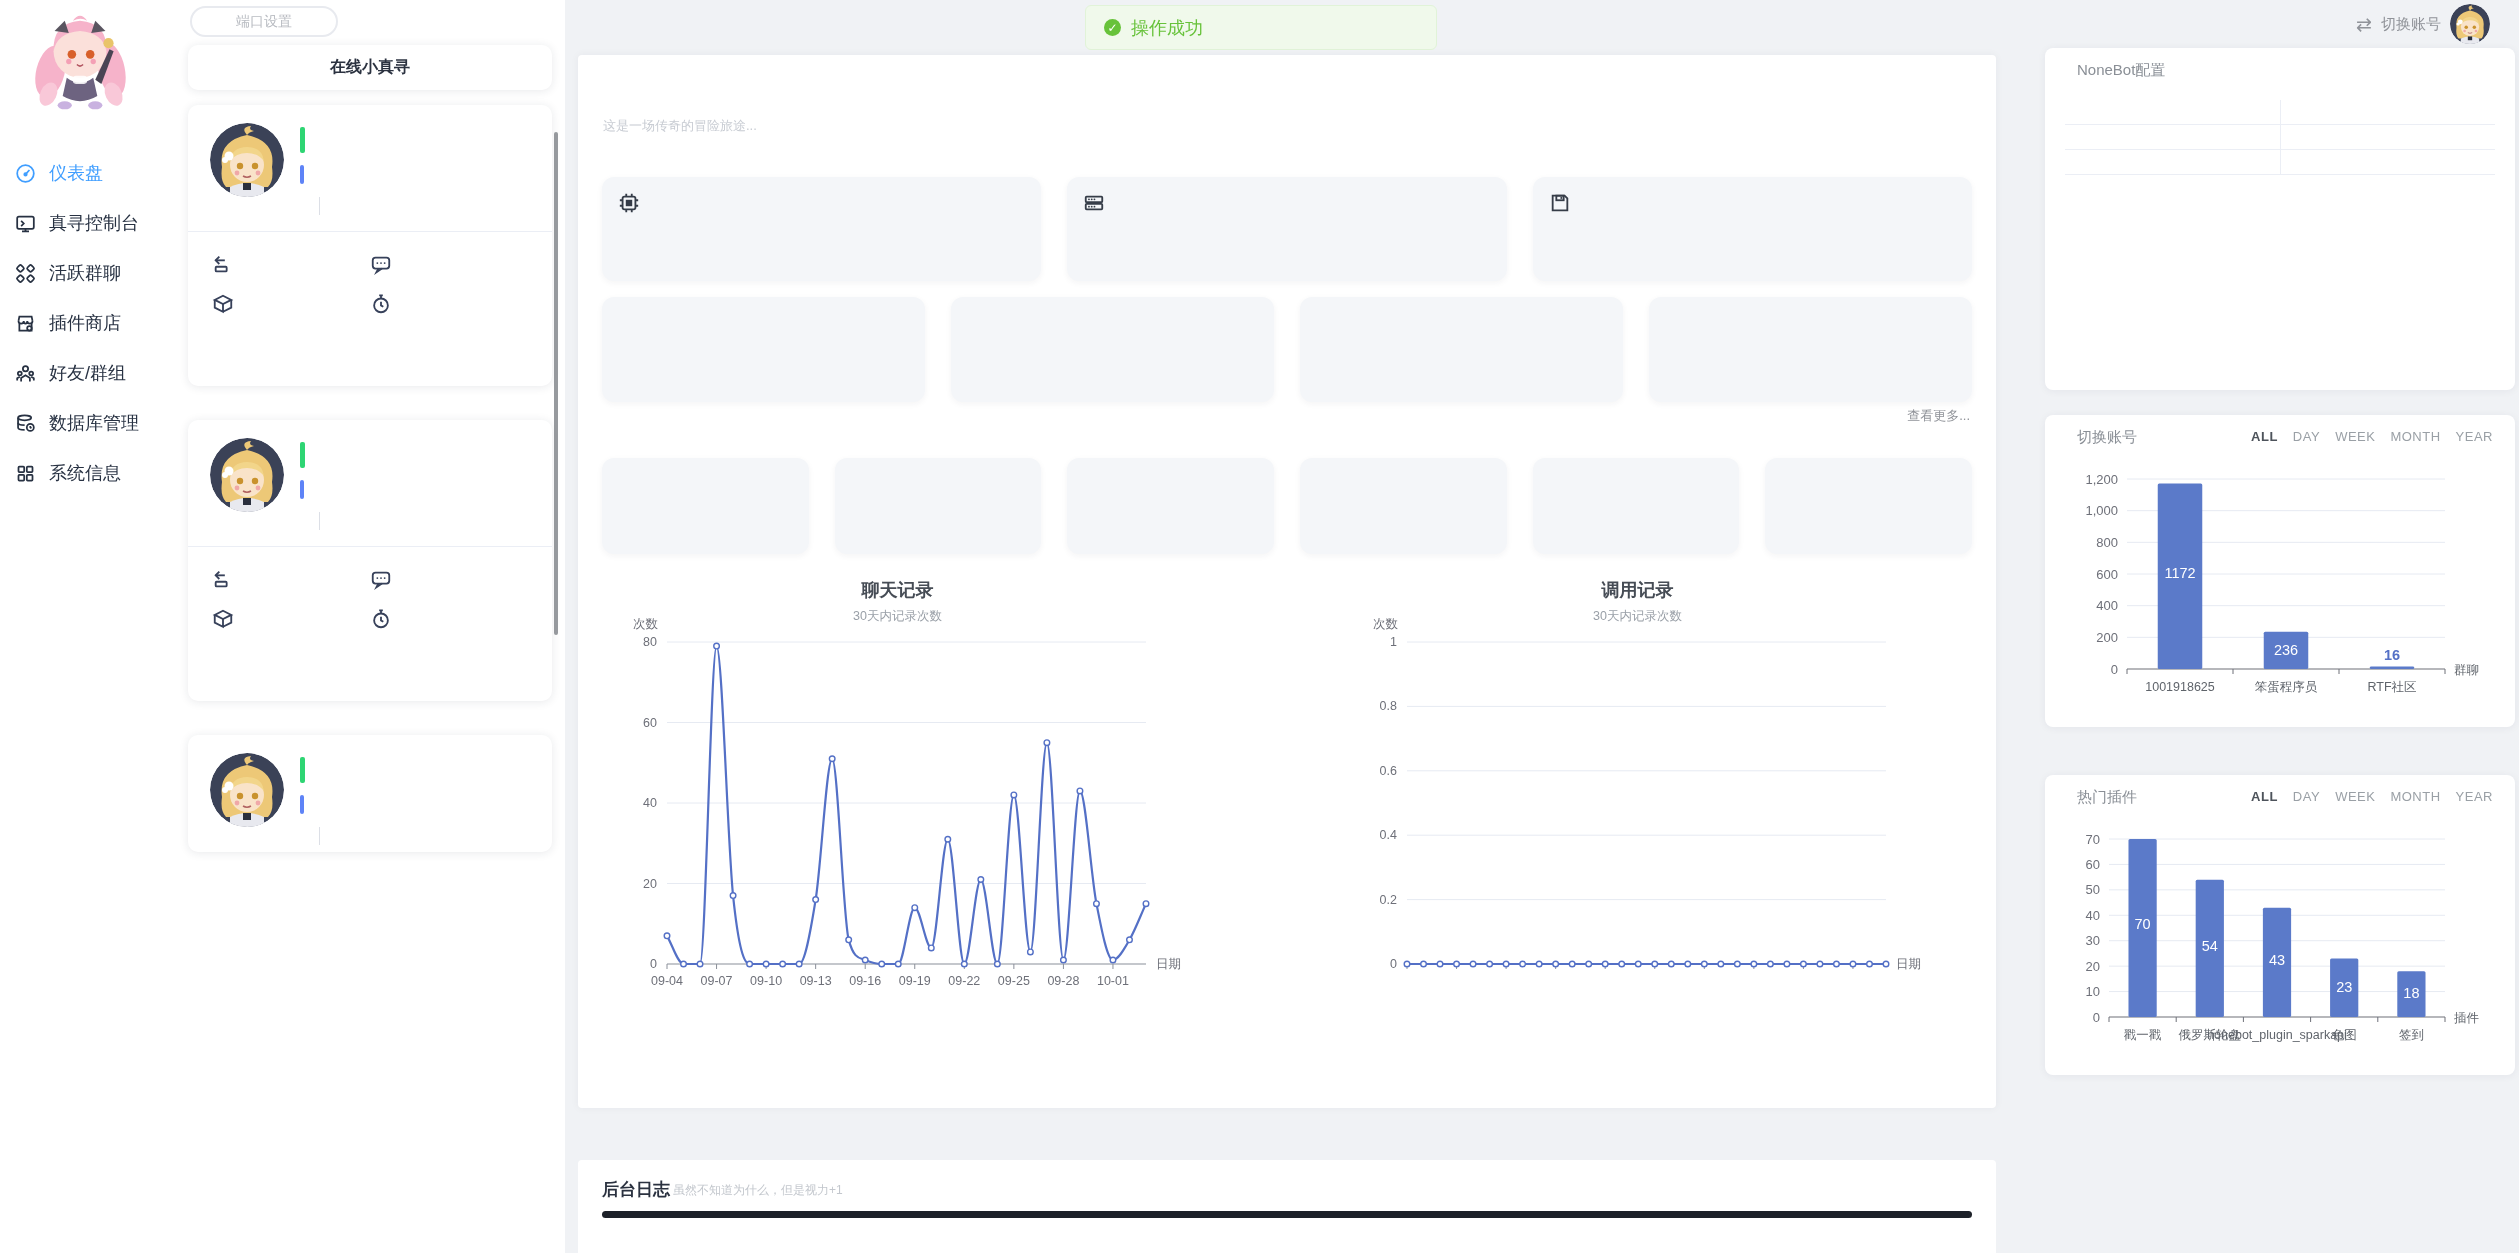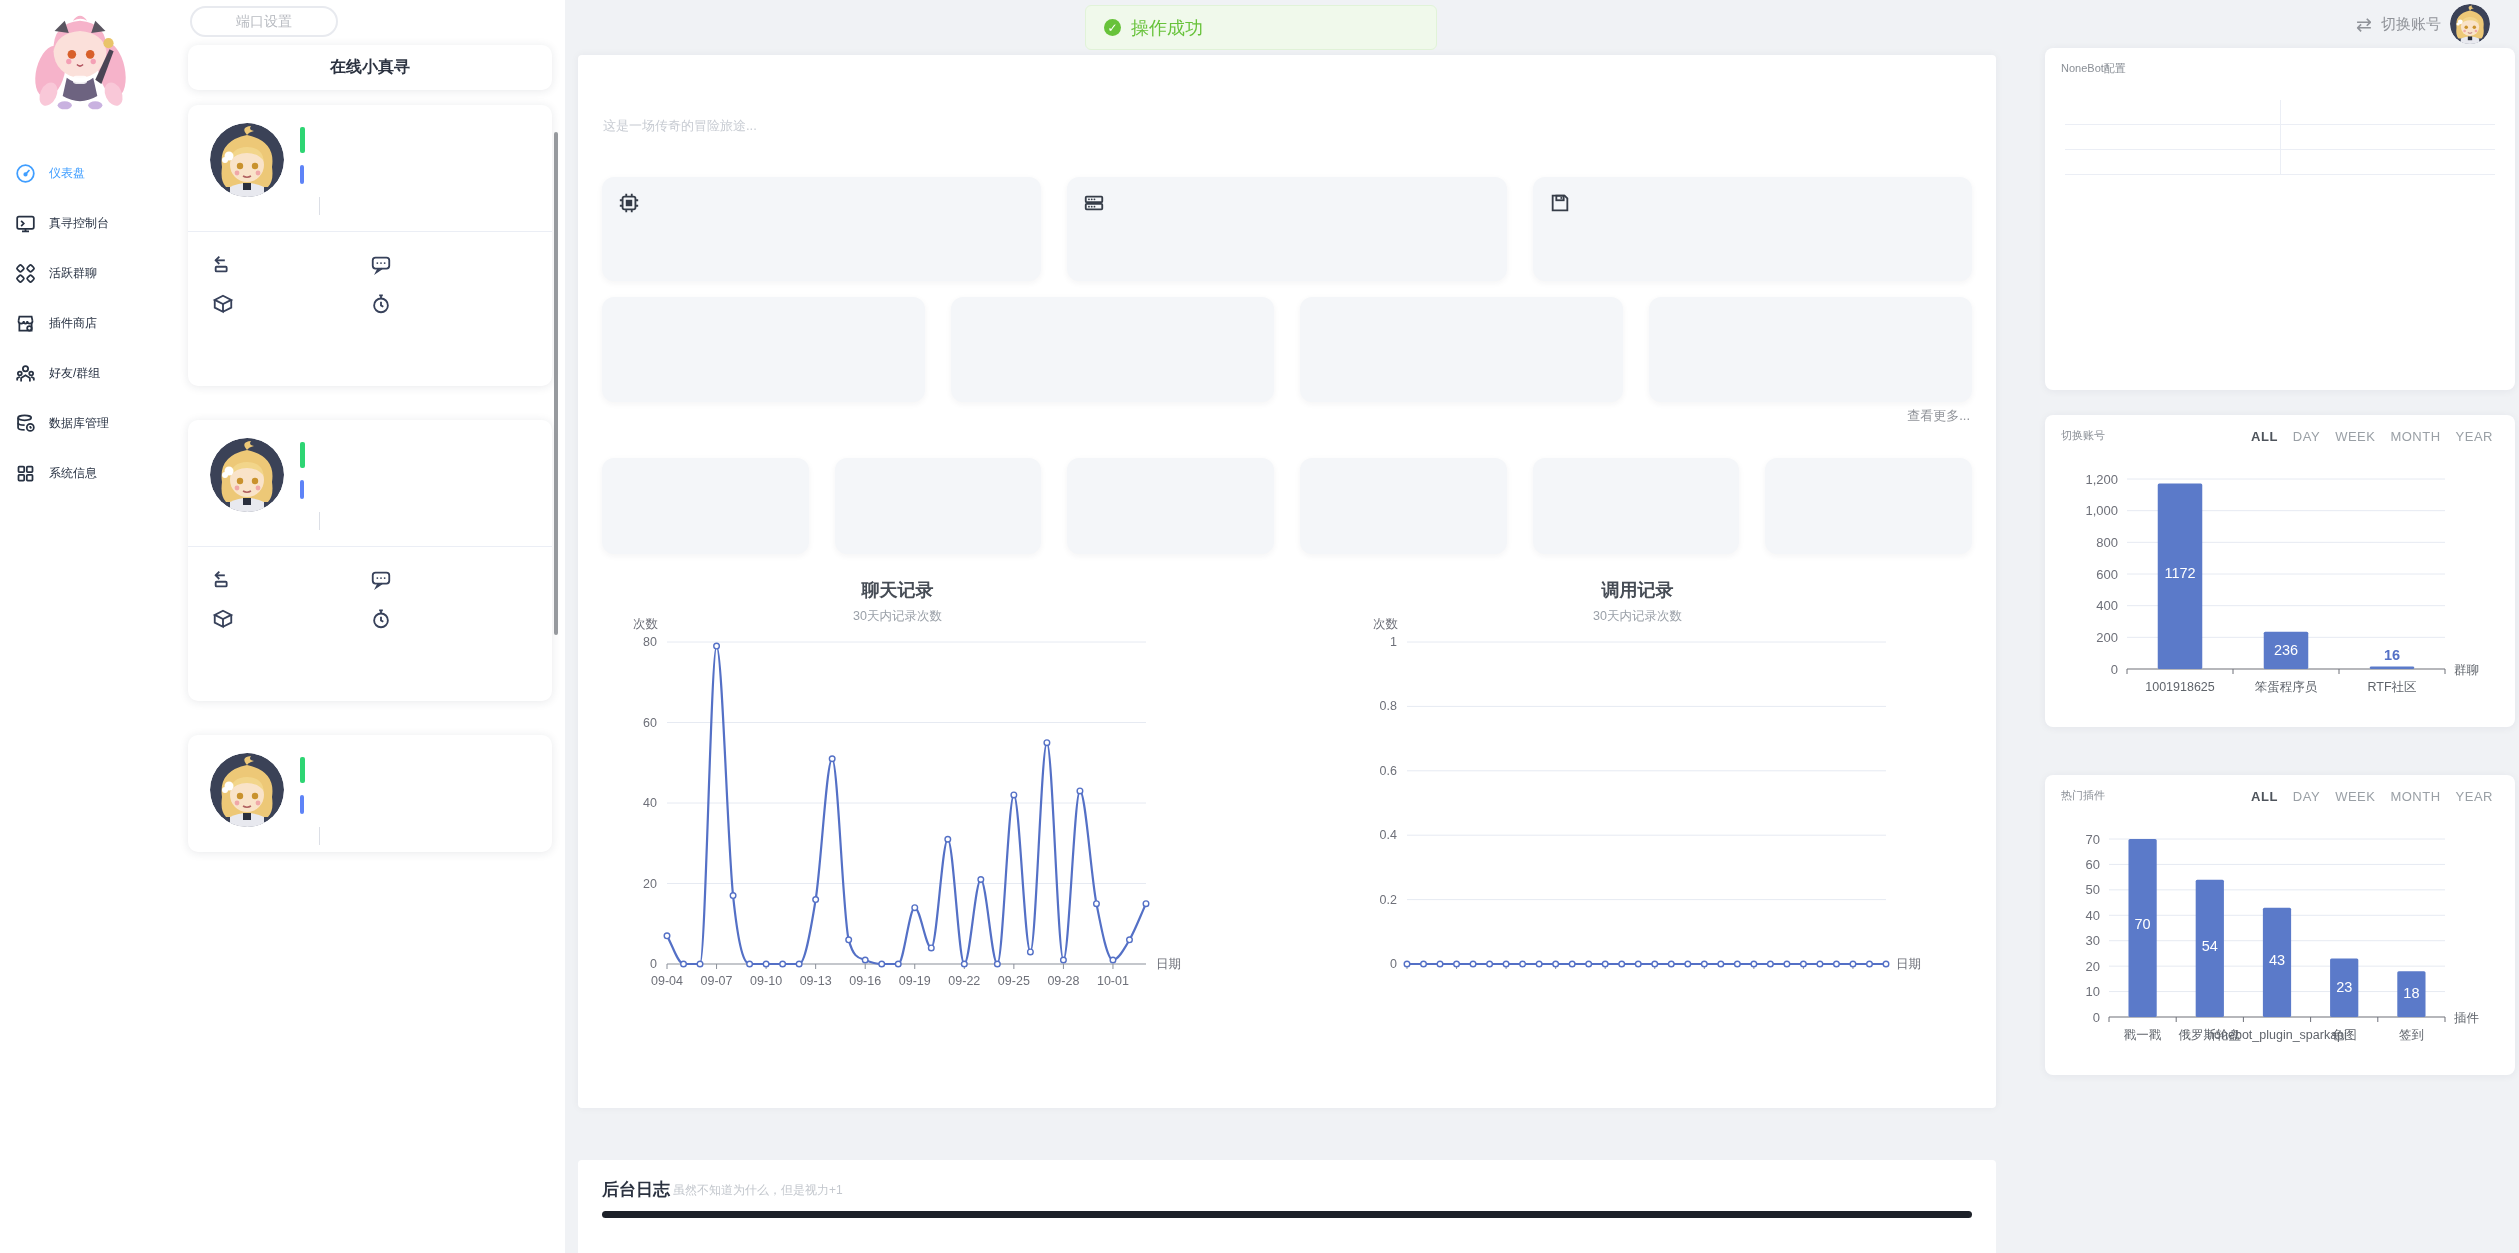--- a/index.html
+++ b/index.html
@@ -6,21 +6,21 @@
   body{
     width:2519px;height:1253px;position:relative;overflow:hidden;
     background:#f0f2f5;
     font-family:"Liberation Sans","DejaVu Sans",sans-serif;
     color:#303133;
   }
   
   .sidebar{position:absolute;left:0;top:0;width:172px;height:1253px;background:#fff;border-right:1px solid #eef0f3;}
   .logo{position:absolute;left:24px;top:8px;width:112px;height:108px;}
   .menu{position:absolute;left:0;top:148px;width:172px;}
-  .menu-item{display:flex;align-items:center;gap:13px;height:50px;padding-left:15px;cursor:pointer;font-size:12px;color:#273142;}
+  .menu-item{display:flex;align-items:center;gap:13px;height:50px;padding-left:15px;cursor:pointer;font-size:18px;color:#273142;}
   .menu-item .mi-icon{width:21px;height:21px;display:flex;align-items:center;justify-content:center;color:#273142;}
   .menu-item.active,.menu-item.active .mi-icon{color:#409eff;}
   .mi-icon svg{width:21px;height:21px;}
   
   .botcol{position:absolute;left:172px;top:0;width:393px;height:1253px;background:#fff;}
   .pill{position:absolute;left:18px;top:6px;width:144px;height:27px;border:2px solid #e8eaef;border-radius:16px;
         display:flex;align-items:center;justify-content:center;font-size:14px;color:#b9bcc2;cursor:pointer;background:#fff;}
   .panel-card{position:absolute;background:#fff;border-radius:10px;box-shadow:0 1px 10px rgba(30,40,60,.10);}
   .online-header{left:16px;top:45px;width:364px;height:45px;display:flex;align-items:center;justify-content:center;
                  font-size:16px;font-weight:bold;color:#2b3240;}
@@ -80,21 +80,21 @@
   .chart-box{position:absolute;top:515px;width:585px;height:438px;}
   .chart-left{left:27px;text-decoration:underline;}
   .chart-right{left:767px;}
   
   .backlog-card{position:absolute;left:578px;top:1160px;width:1418px;height:200px;background:#fff;border-radius:4px 4px 0 0;}
   .backlog-title{position:absolute;left:24px;top:18px;font-size:17px;font-weight:bold;color:#2b3240;}
   .backlog-sub{position:absolute;left:95px;top:22px;font-size:12px;color:#c3c7cd;}
   .backlog-bar{position:absolute;left:24px;top:51px;width:1370px;height:7px;background:#1d2129;border-radius:4px;}
   
   .rcard{position:absolute;left:2045px;width:470px;background:#fff;border-radius:8px;box-shadow:0 1px 8px rgba(30,40,60,.06);}
-  .rcard-title{position:absolute;left:16px;top:13px;font-size:11px;color:#8a8f96;}
+  .rcard-title{position:absolute;left:32px;top:13px;font-size:15px;color:#8a8f96;}
   .cfg-grid{position:absolute;left:20px;top:52px;width:430px;}
   .cfg-row{display:flex;border-bottom:1px solid #ebeef5;}
   .cfg-cell{flex:1;text-align:center;padding:11px 4px 9px;}
   .cfg-cell.vdiv{border-left:1px solid #ebeef5;}
   .cfg-value{font-size:23px;color:#2b3240;white-space:nowrap;overflow:hidden;}
   .cfg-label{font-size:12px;color:#c0c4cc;margin-top:4px;white-space:nowrap;overflow:hidden;}
   .cfg-nick{ text-align:center;padding:12px 4px 6px;}
   .chart-tabs{position:absolute;right:22px;top:14px;display:flex;gap:15px;font-size:13px;color:#9aa0a6;letter-spacing:.5px;}
   .chart-tabs span{cursor:pointer;}
   .chart-tabs span.on{font-weight:bold;color:#4d535b;}

